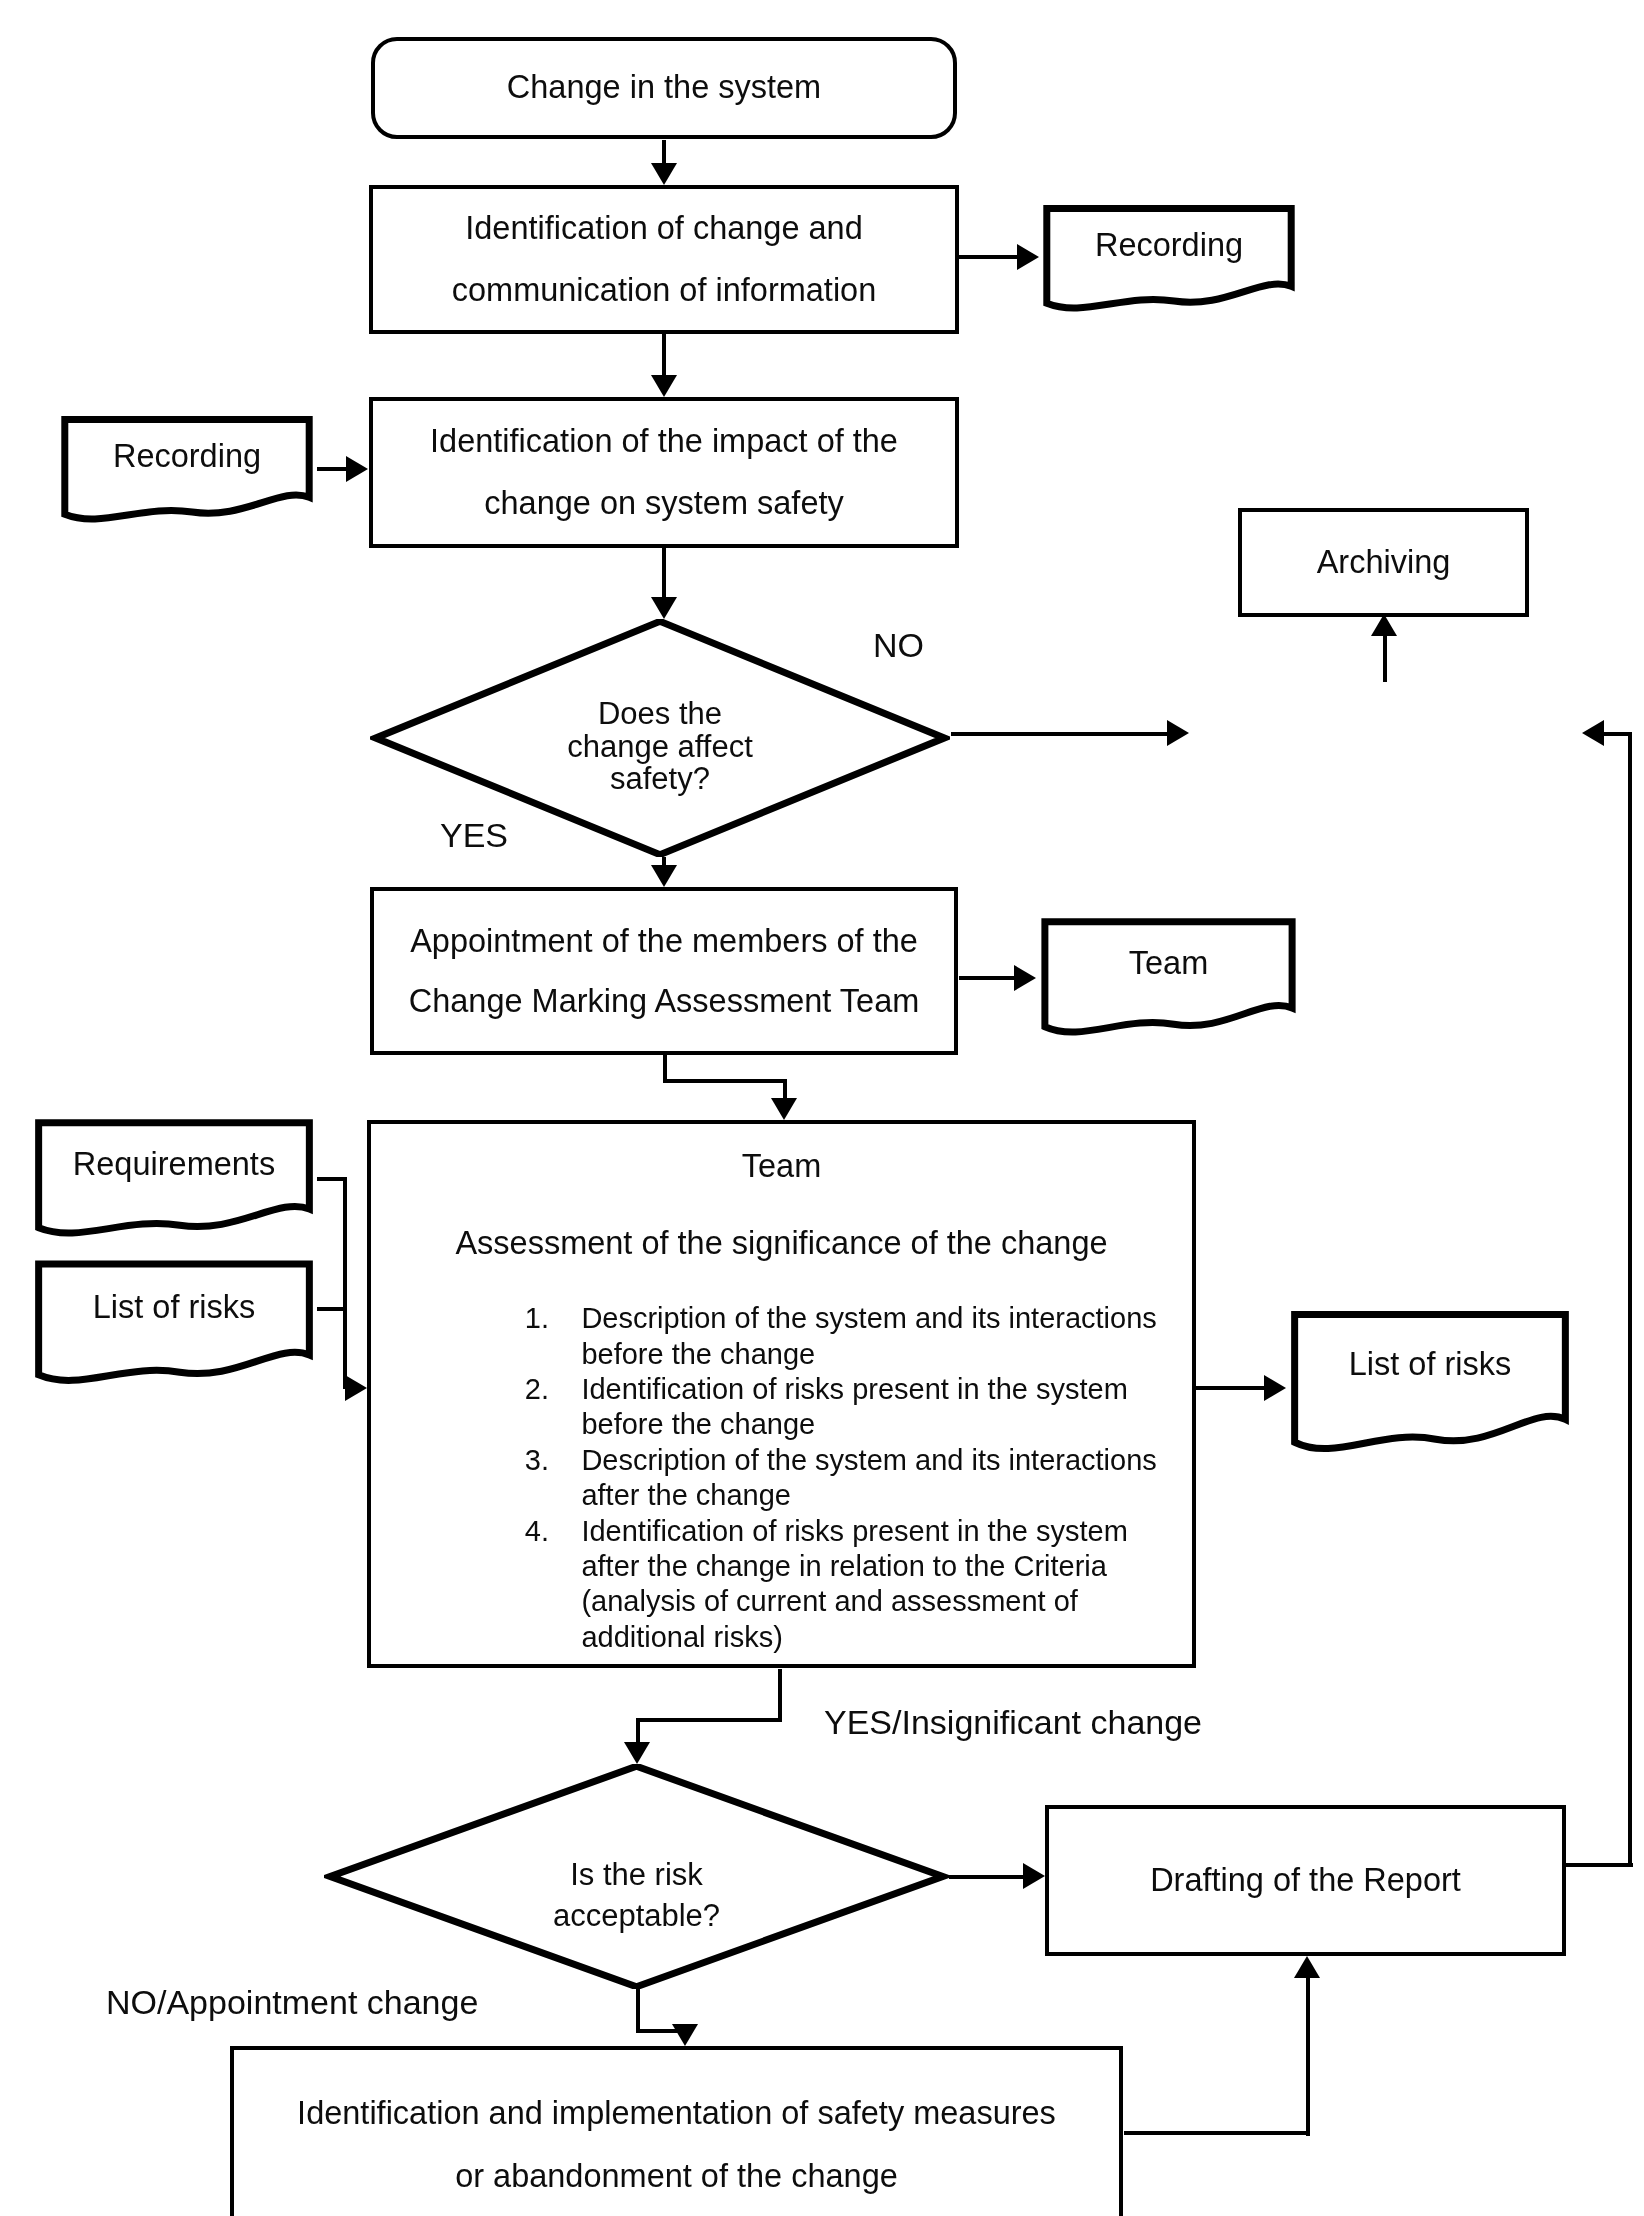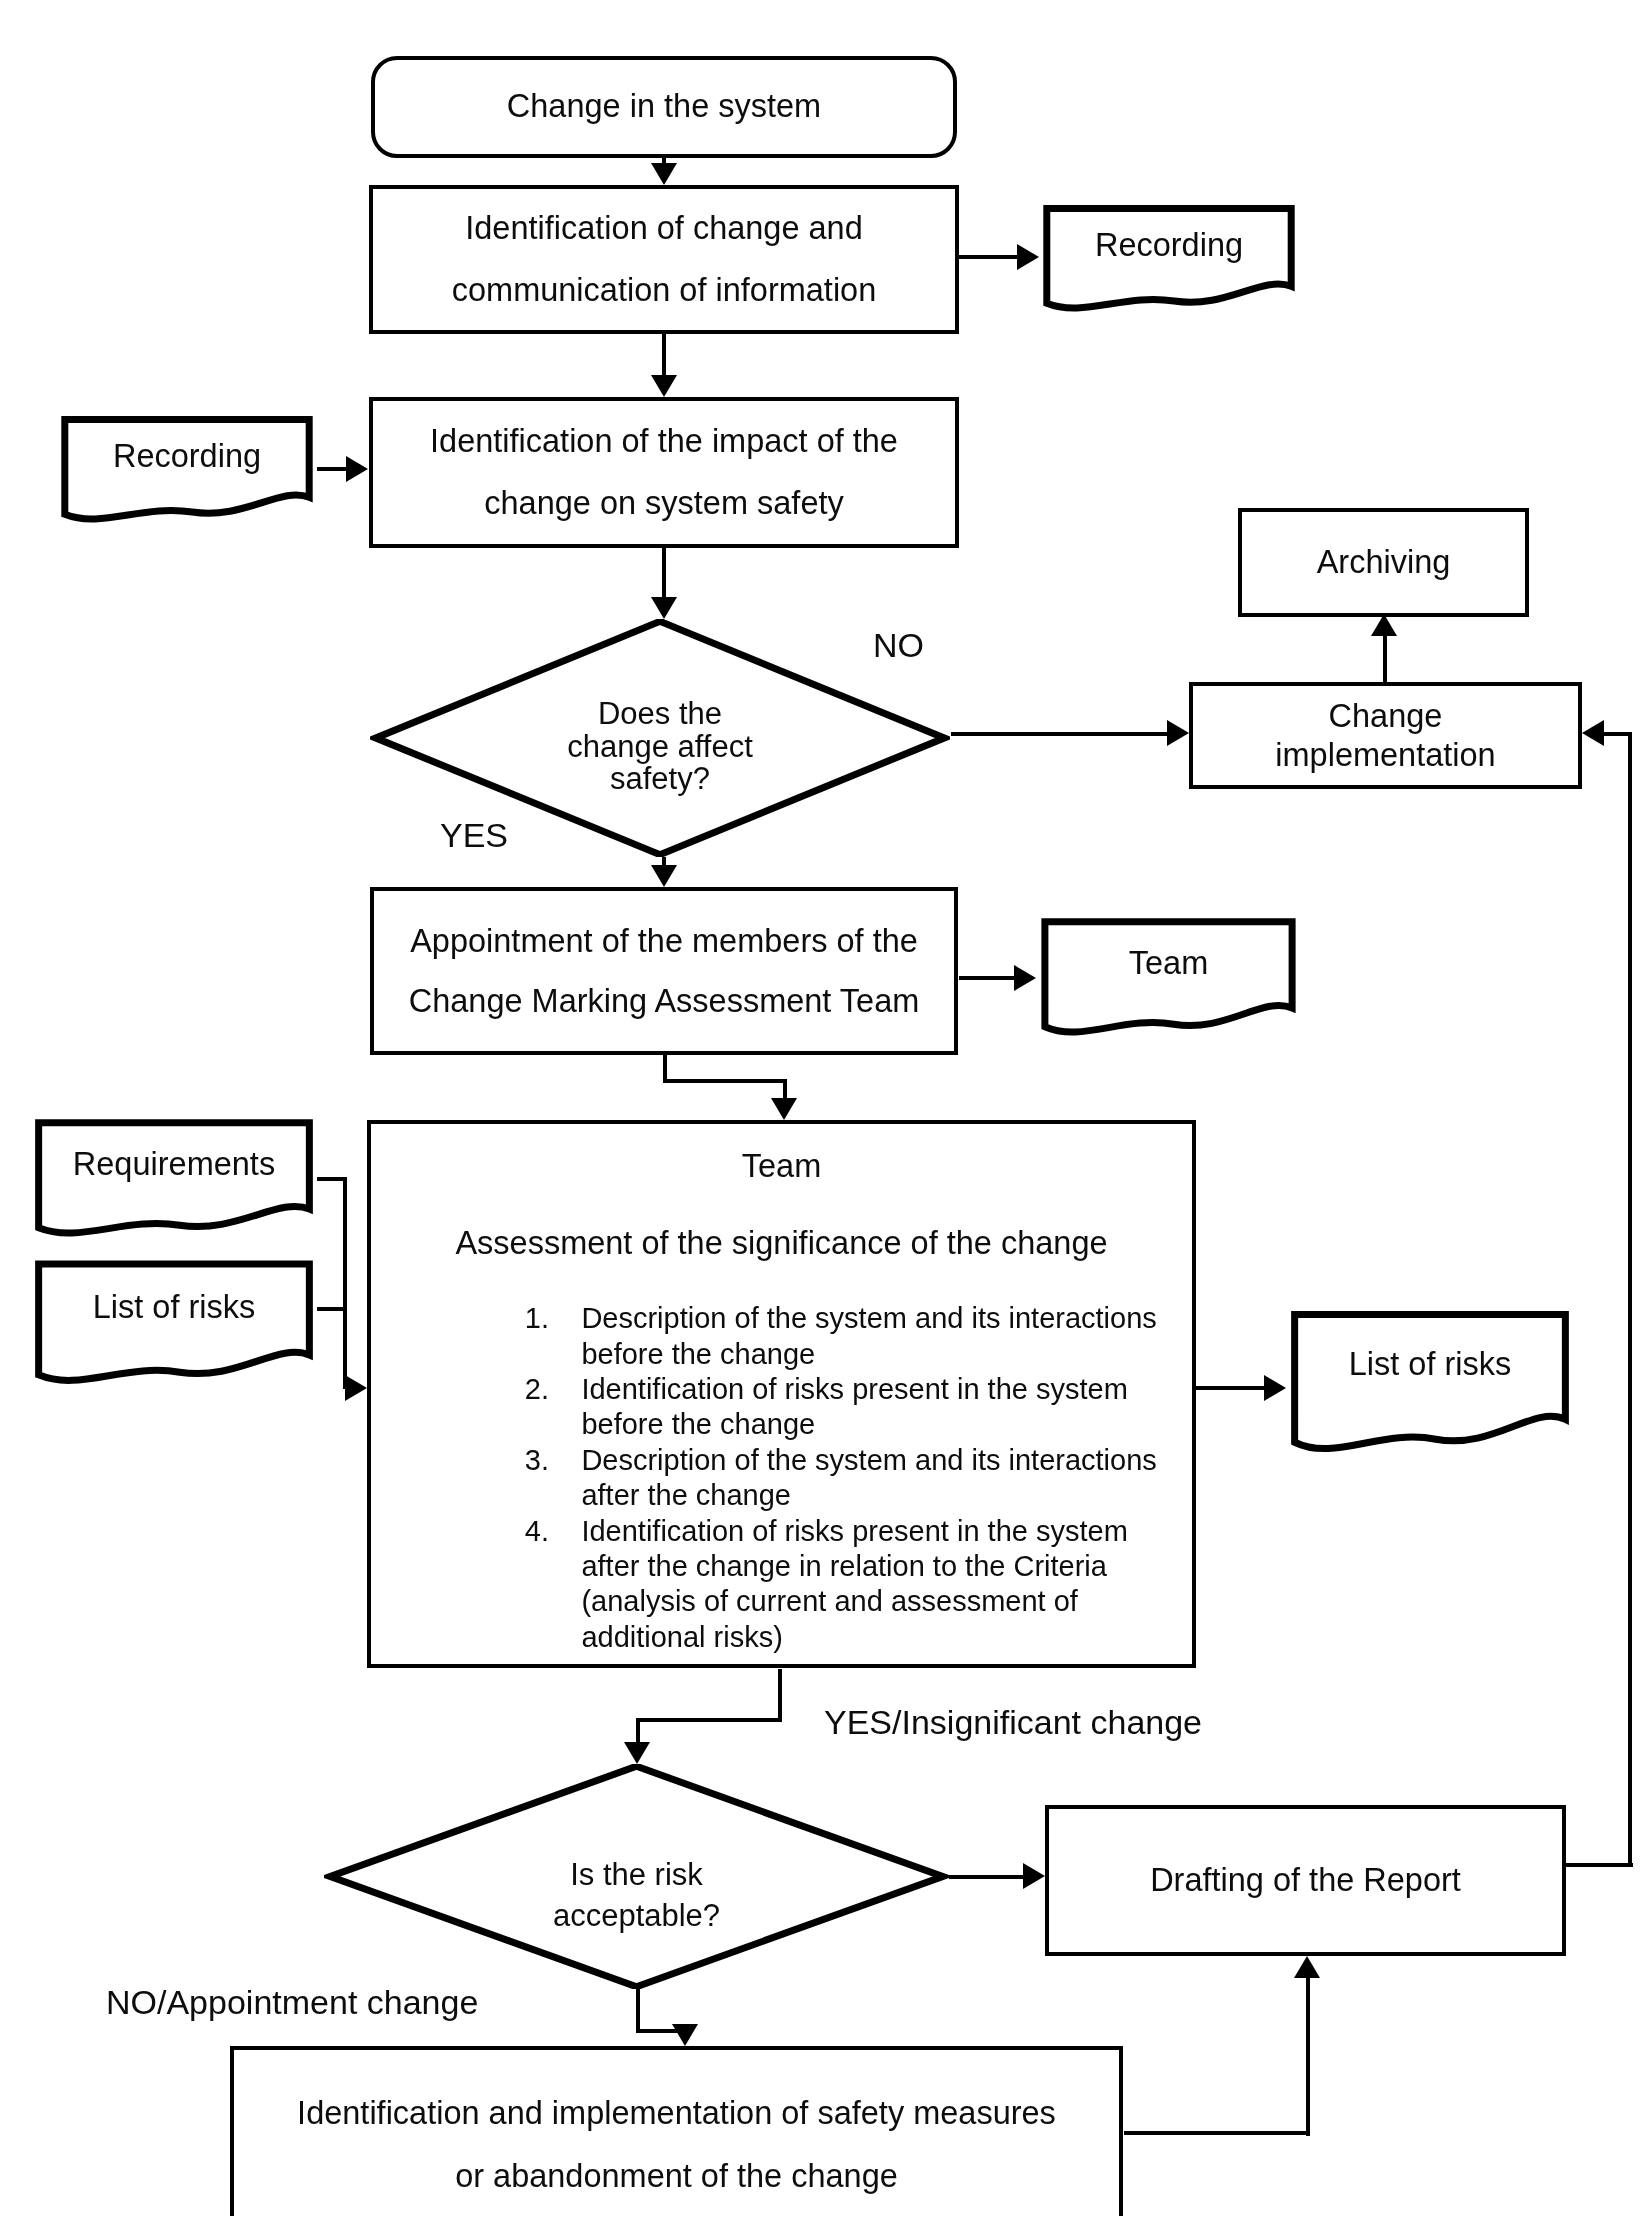--- a/index.html
+++ b/index.html
@@ -122,21 +122,21 @@
   <div class="line" style="left:1566px;top:1863px;width:67px;height:4.1px;"></div>
   <div class="line" style="left:1628px;top:732px;width:4.1px;height:1135px;"></div>
   <div class="line" style="left:1604px;top:732px;width:28.4px;height:4.1px;"></div>
   <div class="ah l" style="left:1582px;top:720px;"></div>
 
   <div class="elabel" style="left:873px;top:627px;">NO</div>
   <div class="elabel" style="left:440px;top:817px;">YES</div>
   <div class="elabel" style="left:824px;top:1704px;">YES/Insignificant change</div>
   <div class="elabel" style="left:106px;top:1984px;">NO/Appointment change</div>
 
-  <div class="node rounded" style="left:371px;top:56px;width:586px;height:102px;">
+  <div class="node rounded" style="left:371px;top:37px;width:586px;height:102px;">
     <span>Change in the system</span>
   </div>
 
   <div class="node proc" style="left:369px;top:185px;width:590px;height:149px;padding:16px 32px;">
     <span>Identification of change and communication of information</span>
   </div>
 
   <div class="node shape doc" style="left:1039px;top:205px;width:260px;height:113px;">
     <svg viewBox="0 0 100 100" preserveAspectRatio="none">
       <path d="M3 3 H97 V72 C86 62 72 92 52 85 C33 78 17 100 3 87 Z" fill="#ffffff" stroke="#000000" stroke-width="7" vector-effect="non-scaling-stroke" stroke-linejoin="miter"></path>
@@ -161,23 +161,20 @@
     </svg>
     <div class="lbl" id="d1-label">
       <span style="width:232px;">Does the change affect safety?</span>
     </div>
   </div>
 
   <div class="node proc" style="left:1238px;top:508px;width:291px;height:109px;">
     <span>Archiving</span>
   </div>
 
-  <div class="node proc" style="left:1189px;top:682px;width:393px;height:107px;line-height:1.2;">
-    <span style="width:261px;">Change implementation</span>
-  </div>
 
   <div class="node proc" style="left:370px;top:887px;width:588px;height:168px;padding:4px 23px;line-height:1.85;">
     <span>Appointment of the members of the Change Marking Assessment Team</span>
   </div>
 
   <div class="node shape doc" style="left:1037px;top:918px;width:263px;height:125px;">
     <svg viewBox="0 0 100 100" preserveAspectRatio="none">
       <path d="M3 3 H97 V72 C86 62 72 92 52 85 C33 78 17 100 3 87 Z" fill="#ffffff" stroke="#000000" stroke-width="7" vector-effect="non-scaling-stroke" stroke-linejoin="miter"></path>
     </svg>
     <span class="lbl">Team</span>

